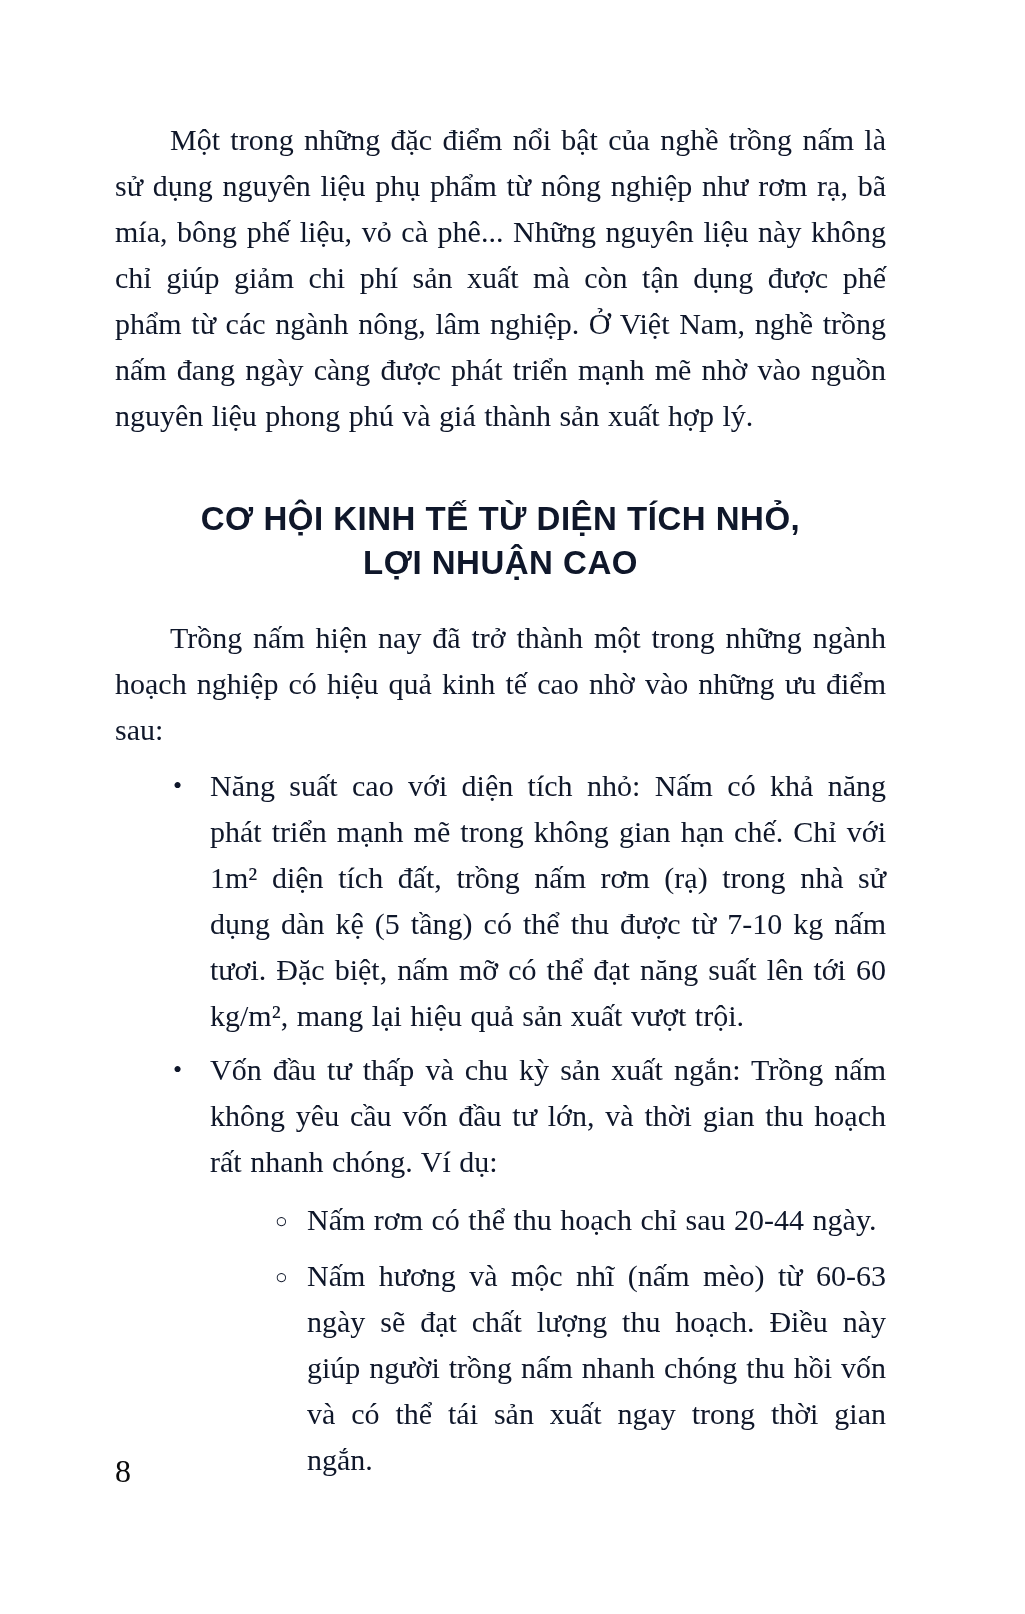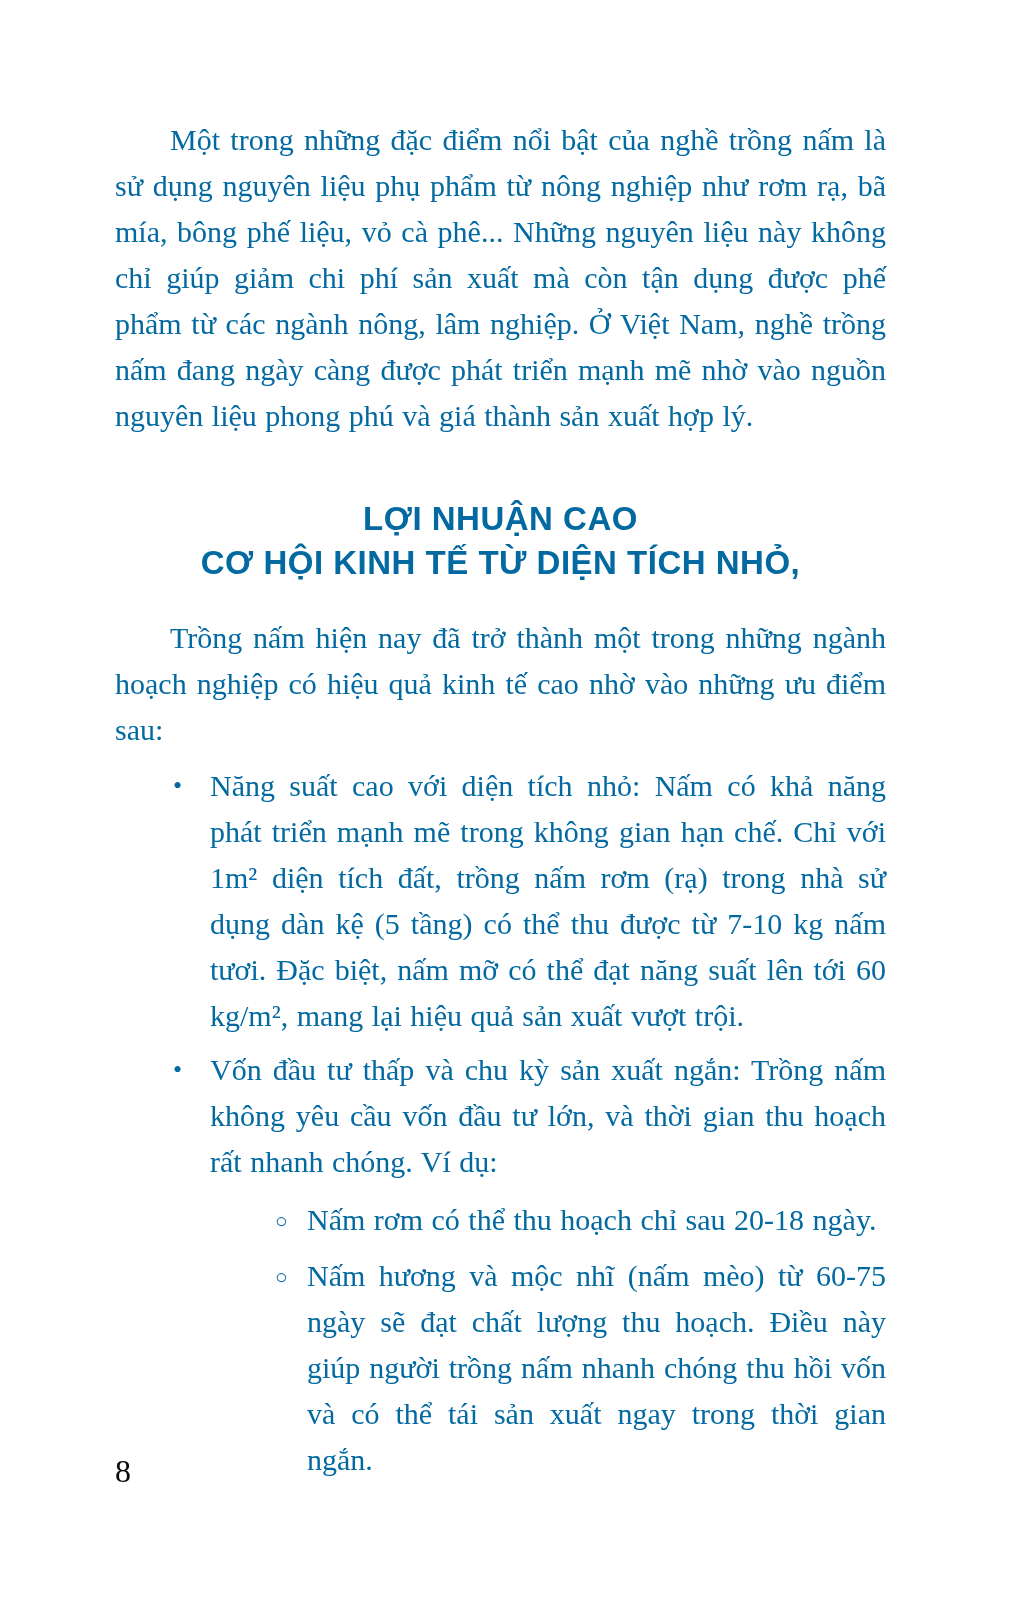--- a/index.html
+++ b/index.html
@@ -16,21 +16,21 @@
     overflow: hidden;
   }
   .content {
     position: absolute;
     left: 115px;
     top: 117px;
     width: 771px;
     font-family: "Liberation Serif", "DejaVu Serif", serif;
     font-size: 30px;
     line-height: 46px;
-    color: #0369a1;
+    color: #0f172a;
   }
   .para {
     margin: 0;
     text-align: justify;
     text-indent: 55px;
     word-spacing: 1px;
   }
   .heading {
     margin: 58px 0 30px 0;
     text-align: center;
@@ -89,44 +89,44 @@
 </style>
 </head>
 <body>
 
 <div class="page">
   <div class="content">
 
     <p class="para">Một trong những đặc điểm nổi bật của nghề trồng nấm là sử dụng nguyên liệu phụ phẩm từ nông nghiệp như rơm rạ, bã mía, bông phế liệu, vỏ cà phê... Những nguyên liệu này không chỉ giúp giảm chi phí sản xuất mà còn tận dụng được phế phẩm từ các ngành nông, lâm nghiệp. Ở Việt Nam, nghề trồng nấm đang ngày càng được phát triển mạnh mẽ nhờ vào nguồn nguyên liệu phong phú và giá thành sản xuất hợp lý.</p>
 
     <div class="heading">
+      <div>CƠ HỘI KINH TẾ TỪ DIỆN TÍCH NHỎ,</div>
       <div>LỢI NHUẬN CAO</div>
-      <div>CƠ HỘI KINH TẾ TỪ DIỆN TÍCH NHỎ,</div>
     </div>
 
     <p class="para">Trồng nấm hiện nay đã trở thành một trong những ngành hoạch nghiệp có hiệu quả kinh tế cao nhờ vào những ưu điểm sau:</p>
 
     <ul class="bullet-list">
       <li class="bullet-item">
         <span class="marker">•</span>
         <span>Năng suất cao với diện tích nhỏ: Nấm có khả năng phát triển mạnh mẽ trong không gian hạn chế. Chỉ với 1m² diện tích đất, trồng nấm rơm (rạ) trong nhà sử dụng dàn kệ (5 tầng) có thể thu được từ 7-10 kg nấm tươi. Đặc biệt, nấm mỡ có thể đạt năng suất lên tới 60 kg/m², mang lại hiệu quả sản xuất vượt trội.</span>
       </li>
       <li class="bullet-item">
         <span class="marker">•</span>
         <span>Vốn đầu tư thấp và chu kỳ sản xuất ngắn: Trồng nấm không yêu cầu vốn đầu tư lớn, và thời gian thu hoạch rất nhanh chóng. Ví dụ:</span>
       </li>
     </ul>
 
     <ul class="sub-bullet-list">
       <li class="sub-bullet-item">
         <span class="marker">○</span>
-        <span>Nấm rơm có thể thu hoạch chỉ sau 20-18 ngày.</span>
+        <span>Nấm rơm có thể thu hoạch chỉ sau 20-44 ngày.</span>
       </li>
       <li class="sub-bullet-item">
         <span class="marker">○</span>
-        <span>Nấm hương và mộc nhĩ (nấm mèo) từ 60-75 ngày sẽ đạt chất lượng thu hoạch. Điều này giúp người trồng nấm nhanh chóng thu hồi vốn và có thể tái sản xuất ngay trong thời gian ngắn.</span>
+        <span>Nấm hương và mộc nhĩ (nấm mèo) từ 60-63 ngày sẽ đạt chất lượng thu hoạch. Điều này giúp người trồng nấm nhanh chóng thu hồi vốn và có thể tái sản xuất ngay trong thời gian ngắn.</span>
       </li>
     </ul>
 
   </div>
 
   <div class="page-number">8</div>
 </div>
 
 </body></html>

